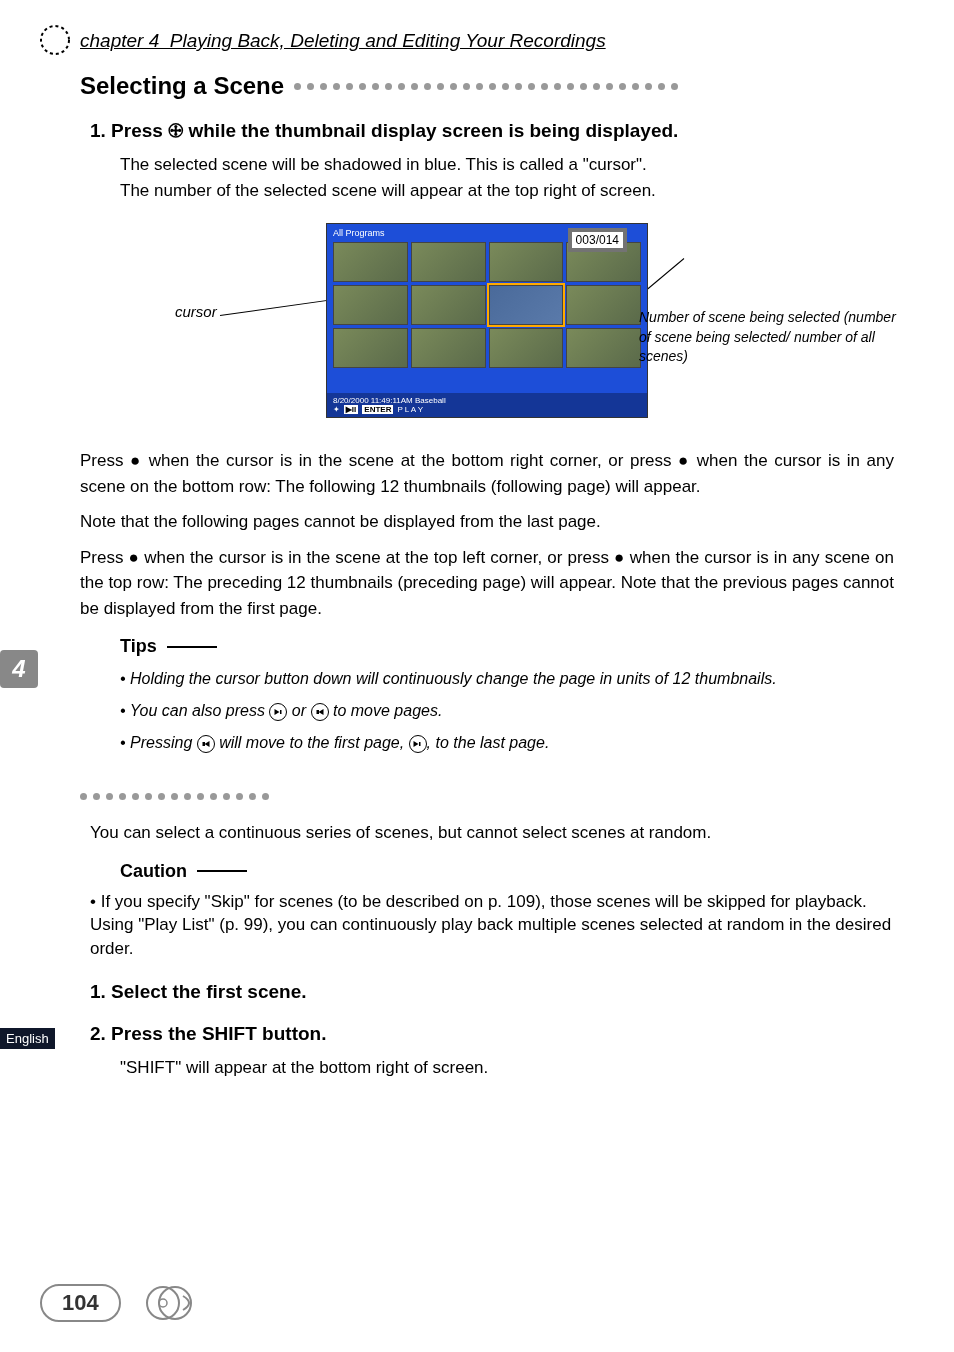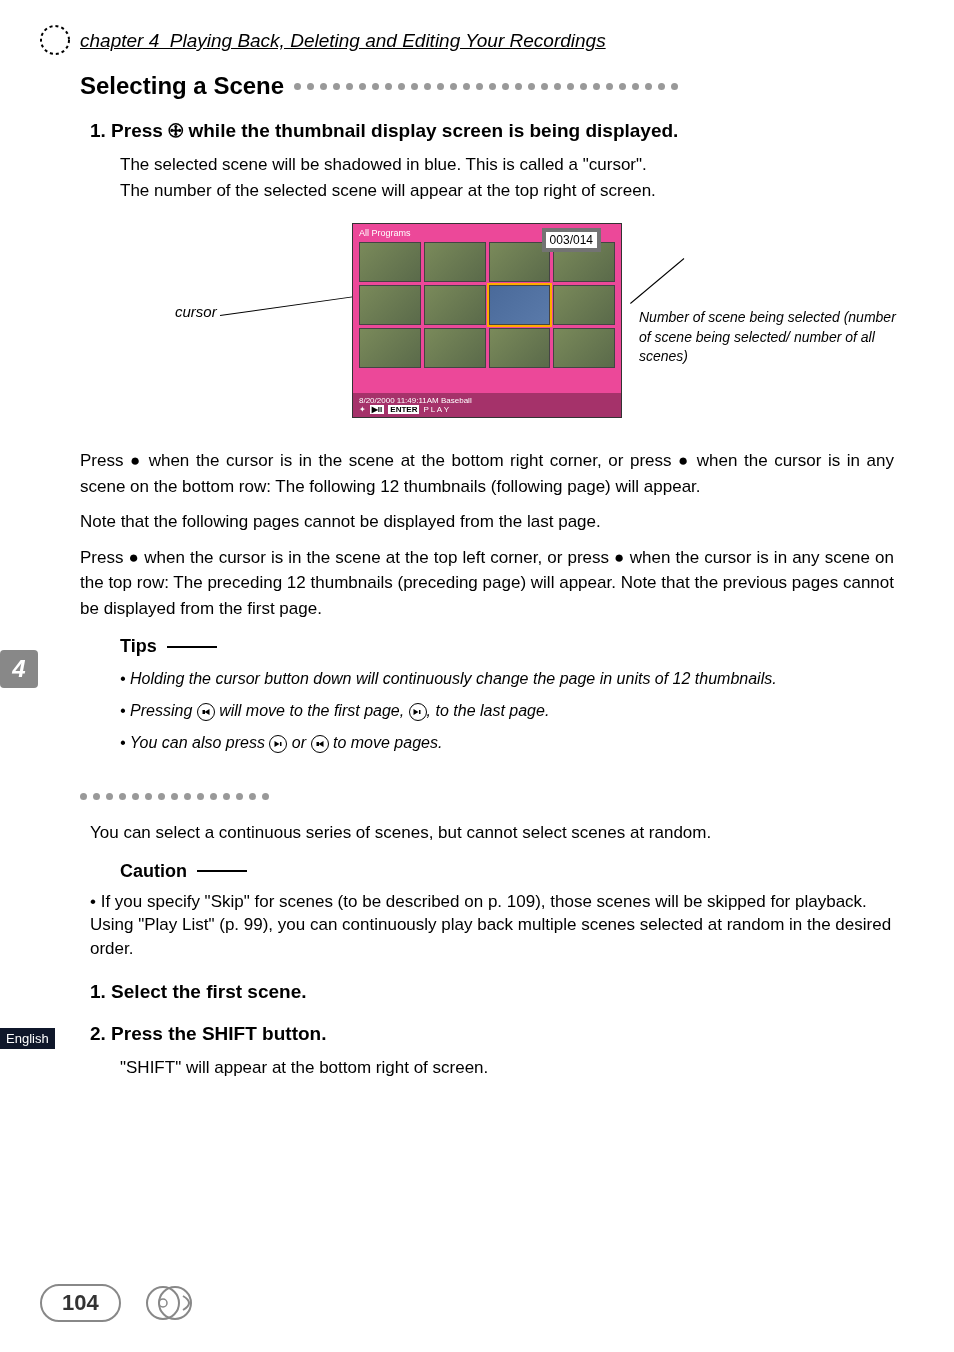--- a/index.html
+++ b/index.html
@@ -75,23 +75,23 @@
       position: relative;
     }
     .cursor-label {
       font-style: italic;
       font-size: 15px;
       position: absolute;
       left: 95px;
       top: 80px;
     }
     .thumbnail-screen {
-      width: 270px;
+      width: 322px;
       height: 195px;
-      background: #ec4899;
+      background: #1d4ed8;
       position: relative;
       border: 1px solid #333;
     }
     .screen-header {
       font-size: 9px;
       color: #fff;
       padding: 4px 6px;
     }
     .scene-counter {
       position: absolute;
@@ -384,24 +384,24 @@
 <div class="body-text">Note that the following pages cannot be displayed from the last page.</div>
 <div class="body-text">Press ● when the cursor is in the scene at the top left corner, or press ● when the cursor is in any scene on the top row: The preceding 12 thumbnails (preceding page) will appear. Note that the previous pages cannot be displayed from the first page.</div>
 
 <div class="tips-header">
   <span>Tips</span>
   <span class="line"></span>
 </div>
 <ul class="tips-list">
   <li>•  Holding the cursor button down will continuously change the page in units of 12 thumbnails.</li>
   <li>
-    <span>•  Pressing </span><span class="small-circle-icon rw"></span><span> will move to the first page, </span><span class="small-circle-icon ff"></span><span>, to the last page.</span>
+    <span>•  You can also press </span><span class="small-circle-icon ff"></span><span> or </span><span class="small-circle-icon rw"></span><span> to move pages.</span>
   </li>
   <li>
-    <span>•  You can also press </span><span class="small-circle-icon ff"></span><span> or </span><span class="small-circle-icon rw"></span><span> to move pages.</span>
+    <span>•  Pressing </span><span class="small-circle-icon rw"></span><span> will move to the first page, </span><span class="small-circle-icon ff"></span><span>, to the last page.</span>
   </li>
 </ul>
 
 <div style="height:30px"></div>
 
 <div class="section-header">
   <span class="dots">
     <span class="dot"></span>
       <span class="dot"></span>
       <span class="dot"></span>

